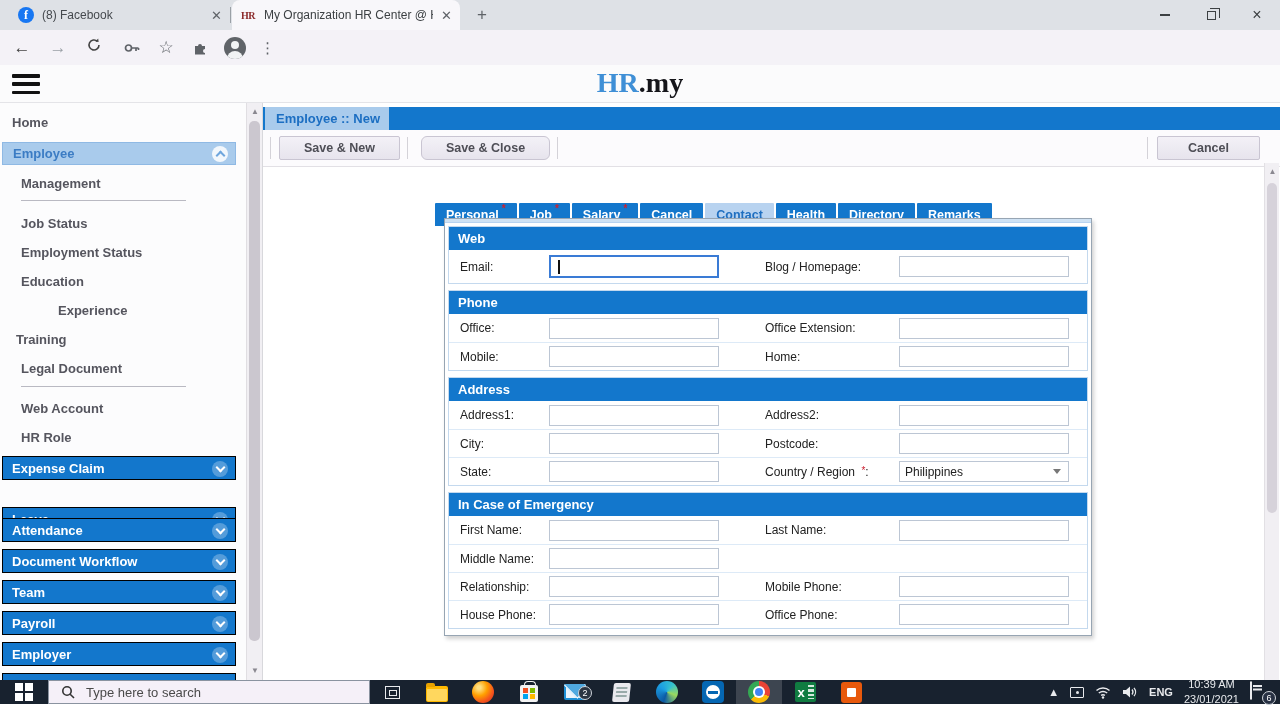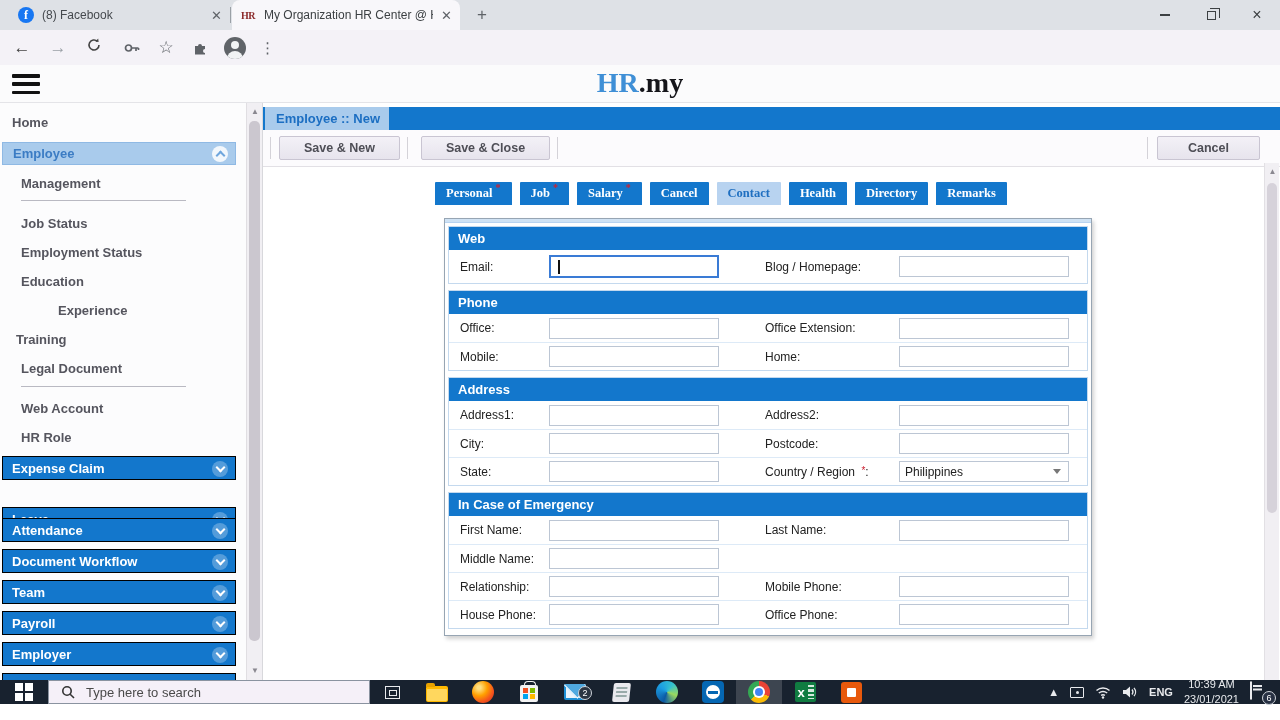--- a/index.html
+++ b/index.html
@@ -65,28 +65,28 @@
 
   
   .main { position:absolute; left:263px; top:103px; width:1017px; height:577px; background:#fff; }
   .ptabrow { position:absolute; left:0; top:4px; width:1017px; height:23px; background:#1377cc; }
   .ptab { position:absolute; left:2px; top:0; width:124px; height:23px; background:#a9cbec; color:#1b6ec2; font-size:13px; font-weight:bold; display:flex; align-items:center; padding-left:11px; }
   .actionbar { position:absolute; left:0; top:27px; width:1017px; height:37px; background:#fcfbfd; border-bottom:1px solid #e2e0e5; display:flex; align-items:center; }
   .abtn { height:24px; padding:0 24px; background:linear-gradient(#f3f1f7,#e7e4ed); border:1px solid #c9c5d2; border-radius:2px; font-size:12.5px; font-weight:bold; color:#4e4e56; display:flex; align-items:center; }
   .vsep { width:1px; height:22px; background:#d4d2d8; }
   .actionbar .vsep.first { margin-left:7px; }
   .abtn.sn { margin-left:8px; }
-  .abtn.sc { margin-left:13px; }
+  .abtn.sc { margin-left:13px;border-radius:6px; }
   .actionbar .vsep.mid { margin-left:7px; }
   .actionbar .spacer { flex:1; }
   .abtn.cancel { margin-right:20px; padding:0 30px; }
   .actionbar .vsep.last { margin-right:9px; }
 
   
-  .ftabs { position:absolute; left:172px; top:79px; display:flex; gap:8px;font-family:Liberation Serif, serif; }
+  .ftabs { position:absolute; left:172px; top:100px; display:flex; gap:2px; }
   .ftab { height:23px; background:#1377cc; color:#fff; font-size:12.5px; font-weight:bold; padding:0 11px; display:flex; align-items:center; border-radius:1px 1px 0 0; }
   .ftab.active { background:#b8d3f0; color:#1f6fc0; }
   .req { color:#cc2030; font-size:10px; margin-left:3px; align-self:flex-start; line-height:12px; }
 
   
   .fpanel { position:absolute; left:181px; top:115px; width:648px; border:1px solid #97a5b3; background:#fff; box-shadow:2px 3px 4px rgba(0,0,0,0.18); padding:3px 3px 6px 3px; }
   .topstrip { height:4px; background:#cfe2f4; margin:-3px -3px 3px -3px; border-bottom:1px solid #b8d3f0; }
   .fsection { border:1px solid #c4d9ee; margin-bottom:6px; }
   .fsection:last-child { margin-bottom:0; }
   .band { height:23px; background:#1377cc; color:#fff; font-size:13px; font-weight:bold; display:flex; align-items:center; padding-left:9px; }

